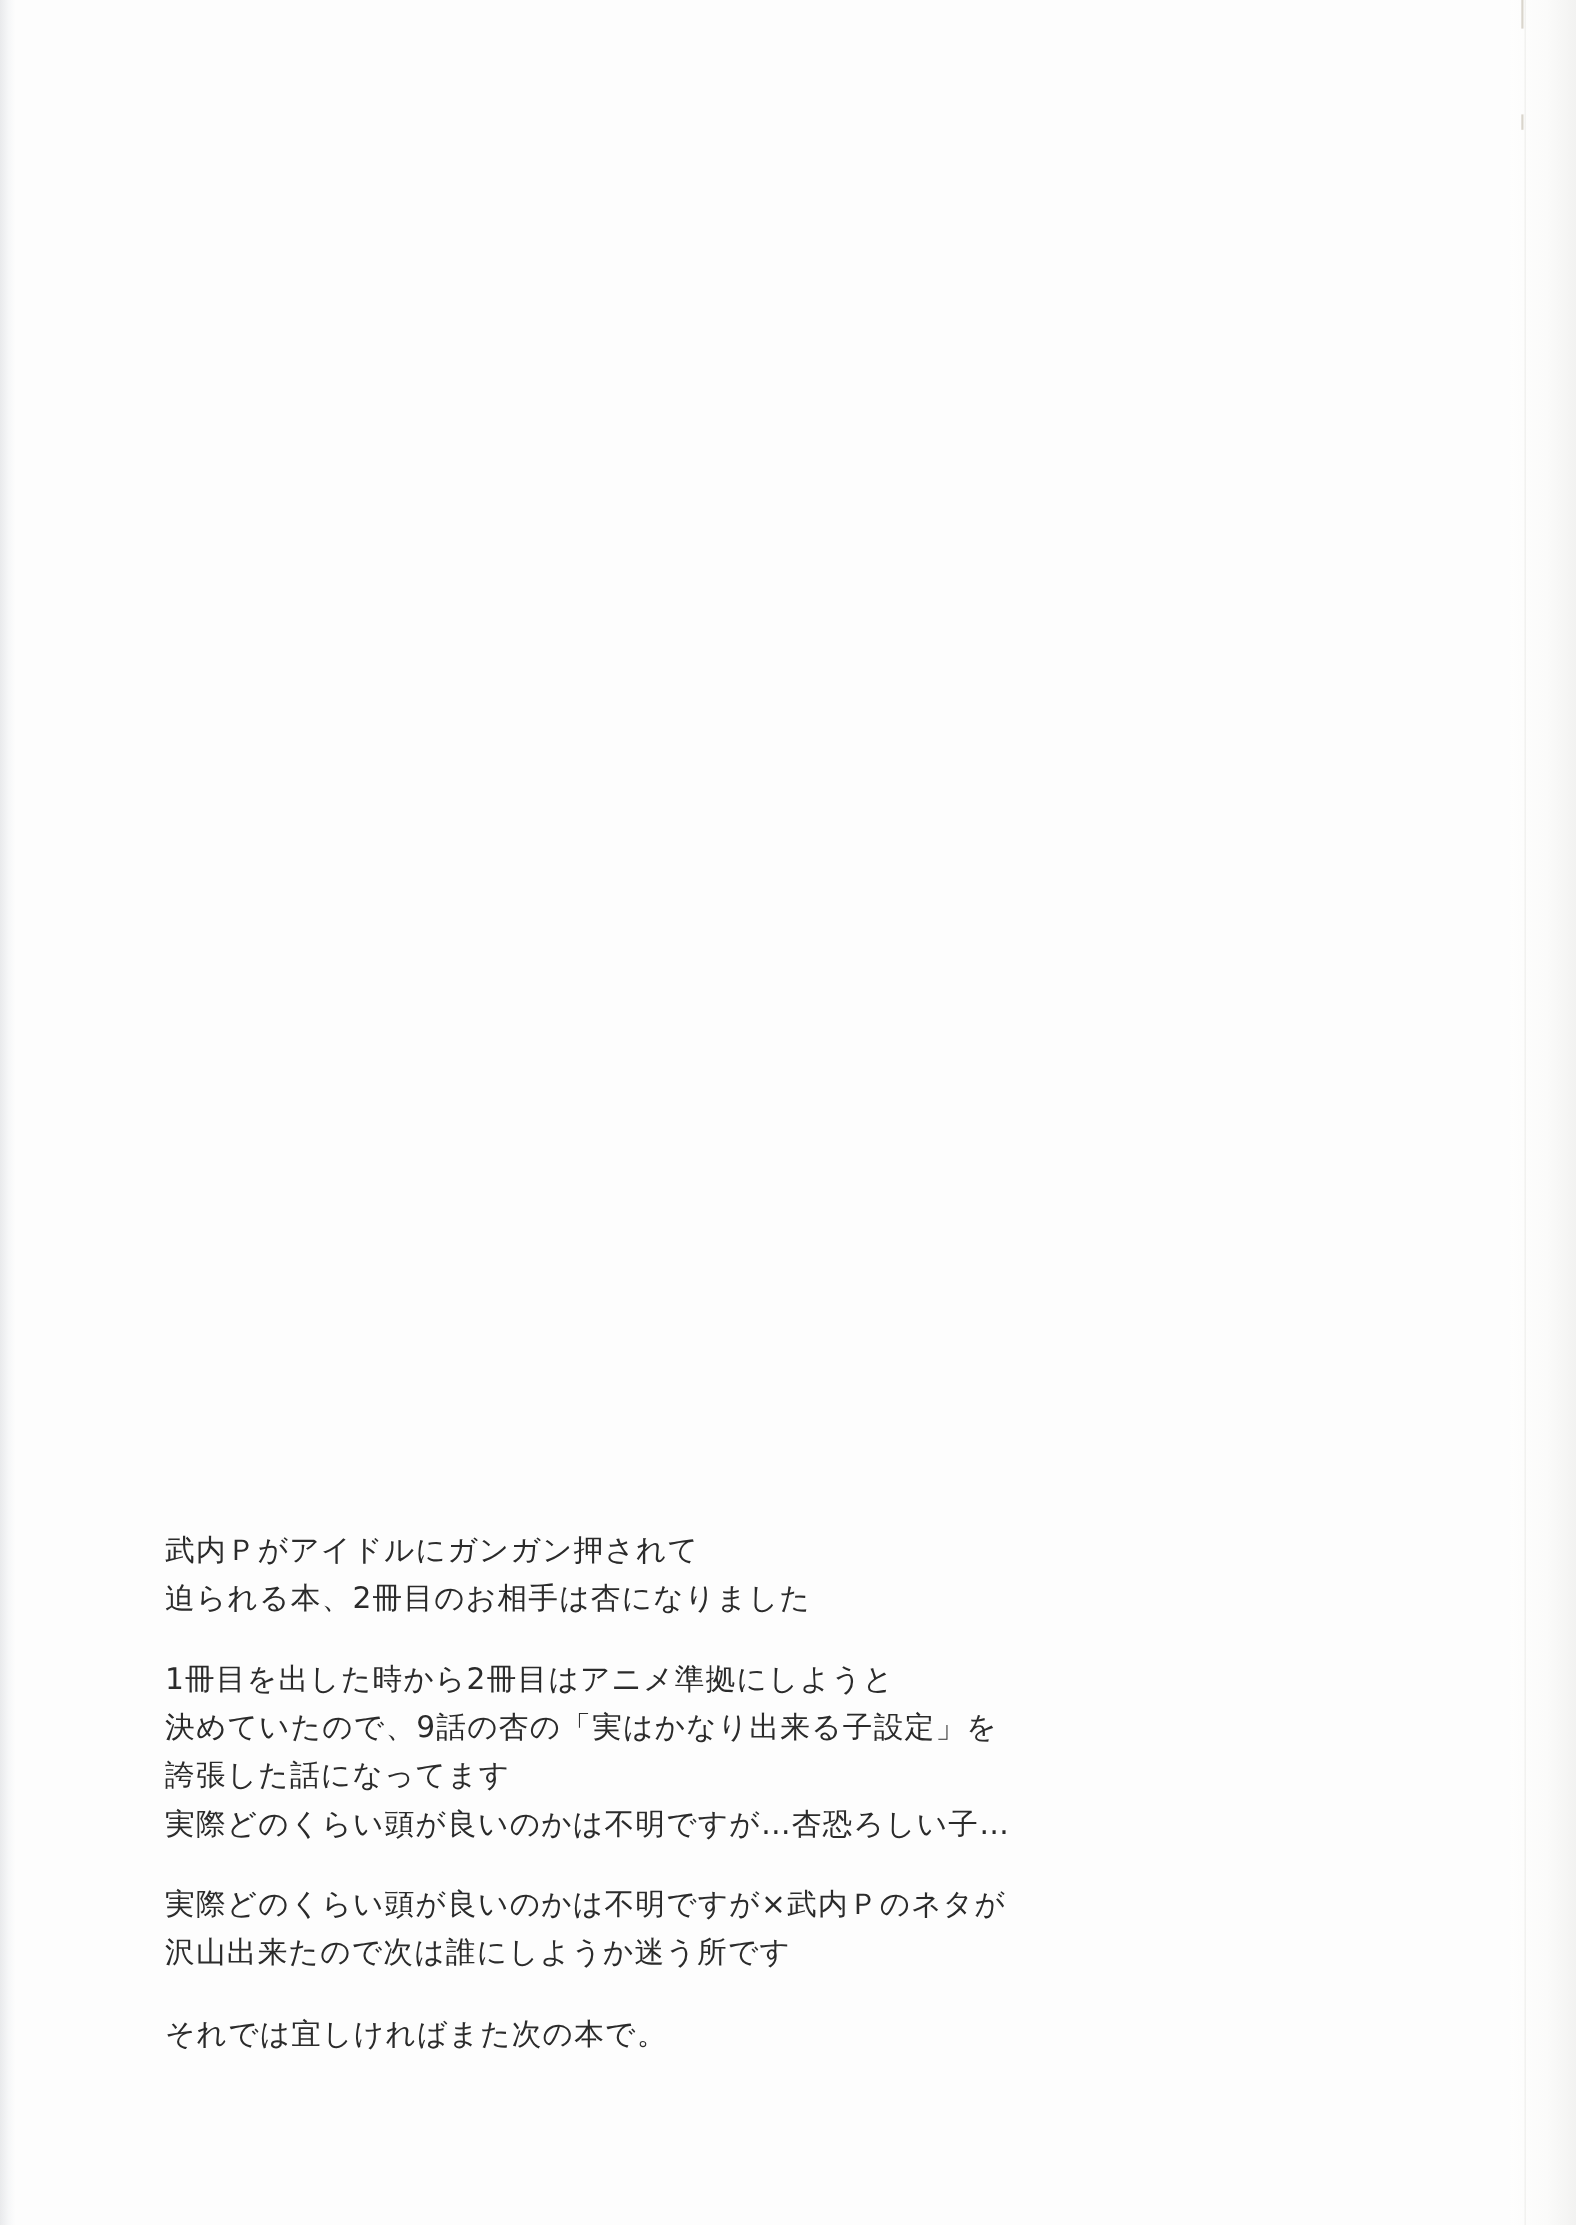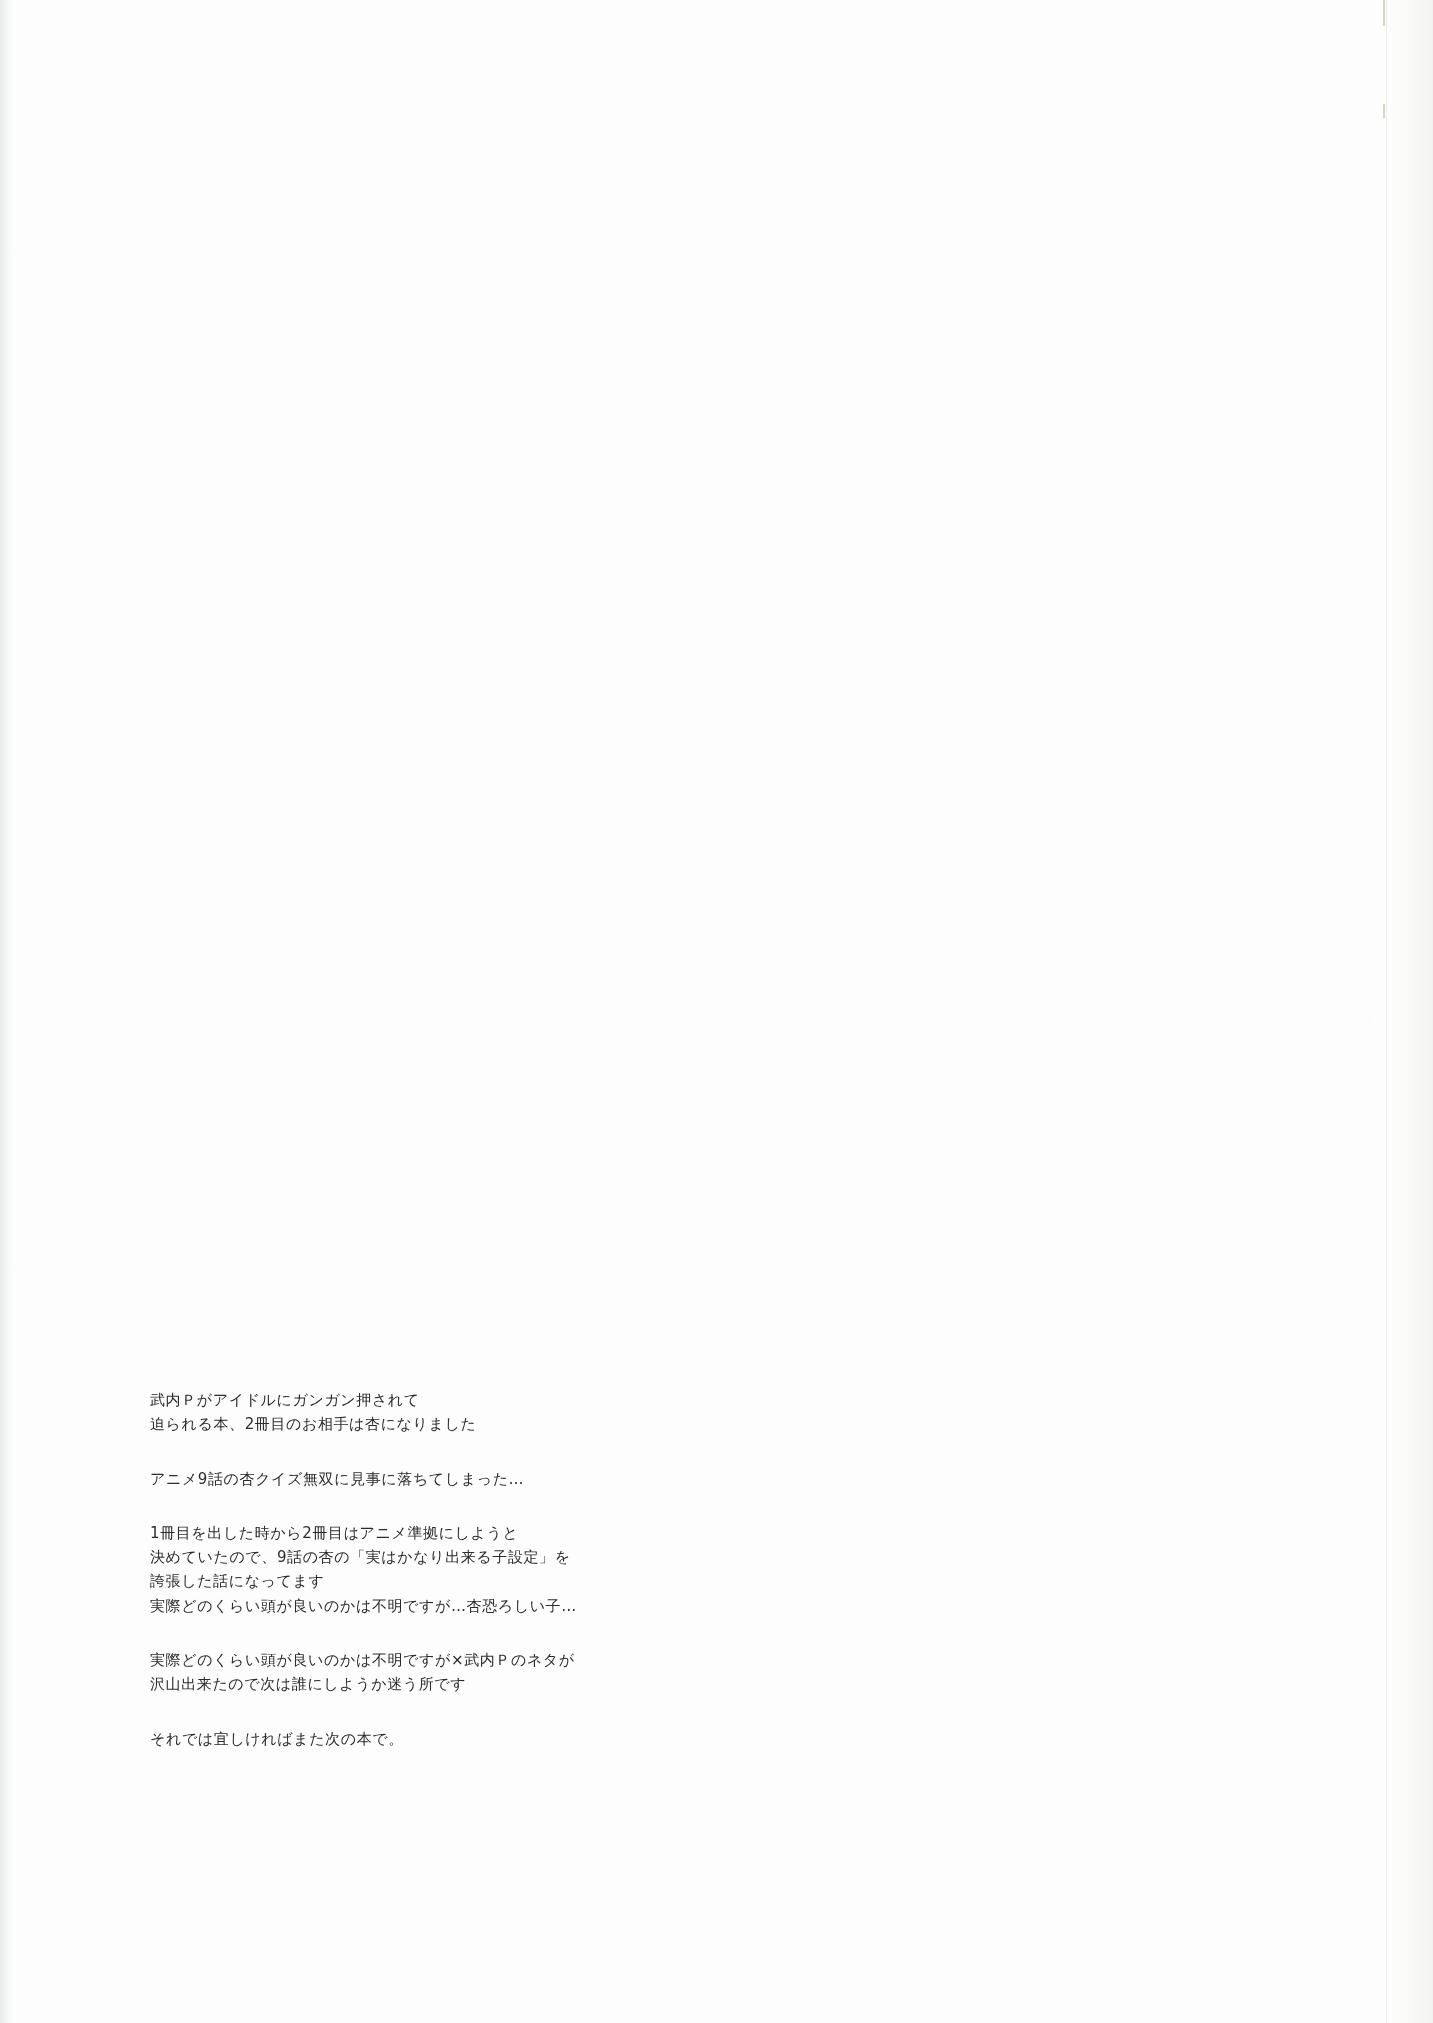--- a/index.html
+++ b/index.html
@@ -62,21 +62,21 @@
   
   #afterword {
     position: absolute;
     left: 150px;
     top: 1388px;
     width: 900px;
   }
   .para {
     margin: 0 0 30px 0;
     color: #2b2b2b;
-    font-size: 15px;
+    font-size: 27px;
     line-height: 1.62;
     letter-spacing: 0.04em;
     white-space: pre-line;
     font-family: "DejaVu Sans", "Liberation Sans", sans-serif;
   }
   .para:last-child { margin-bottom: 16px; }
 </style>
 </head>
 <body>
 
@@ -84,21 +84,20 @@
 
   <div id="paper-left-edge"></div>
   <div id="paper-right-gutter"></div>
   <div id="paper-right-rule"></div>
   <div class="scan-mark" id="scan-mark-1"></div>
   <div class="scan-mark" id="scan-mark-2"></div>
 
   <div id="afterword">
     <p class="para">武内Ｐがアイドルにガンガン押されて
 迫られる本、2冊目のお相手は杏になりました</p>
-    <p class="para">アニメ9話の杏クイズ無双に見事に落ちてしまった…</p>
     <p class="para">1冊目を出した時から2冊目はアニメ準拠にしようと
 決めていたので、9話の杏の「実はかなり出来る子設定」を
 誇張した話になってます
 実際どのくらい頭が良いのかは不明ですが…杏恐ろしい子…</p>
     <p class="para">実際どのくらい頭が良いのかは不明ですが×武内Ｐのネタが
 沢山出来たので次は誰にしようか迷う所です</p>
     <p class="para">それでは宜しければまた次の本で。</p>
   </div>
 
 </div>

